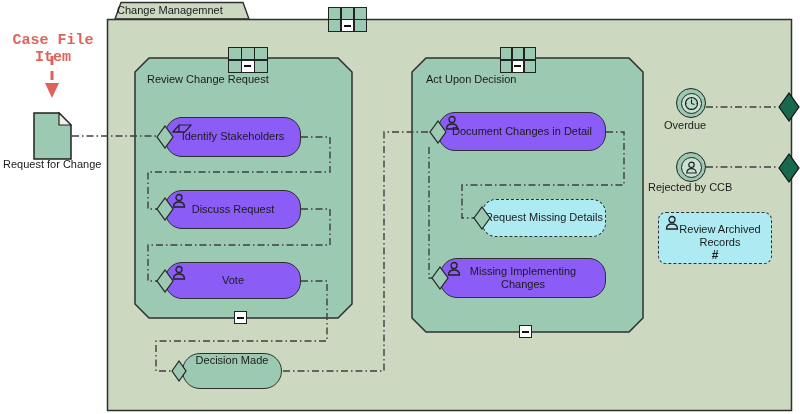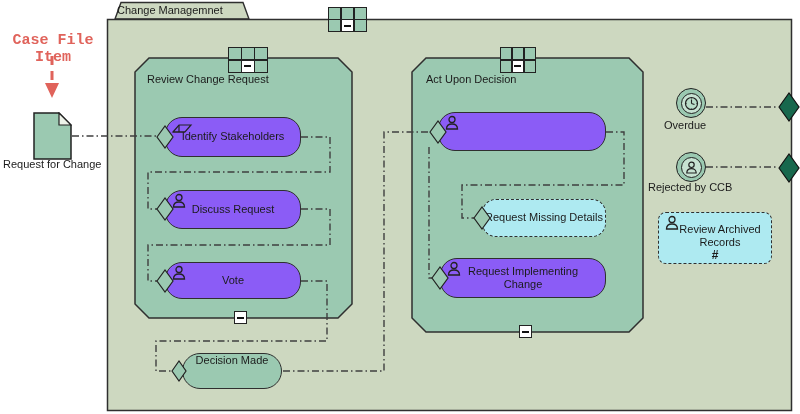--- a/index.html
+++ b/index.html
@@ -123,32 +123,33 @@
       <i></i>
     </div>
 
   <div class="task" style="left:438px;top:112px;width:168px;height:39px;">
     <span class="task-icon">
       <svg width="16" height="16">
           <circle cx="8" cy="4.5" r="3" fill="none" stroke="#222" stroke-width="1.3"></circle>
       <path d="M2.5,14 C2.5,10.5 5,9 8,9 C11,9 13.5,10.5 13.5,14 Z" fill="none" stroke="#222" stroke-width="1.3"></path>
         </svg>
     </span>
+    <span>Document Changes in Detail</span>
   </div>
   <div class="task cyan" style="left:482px;top:199px;width:124px;height:38px;border-radius:14px;padding:0 2px;">
     <span>Request Missing Details</span>
   </div>
   <div class="task" style="left:440px;top:258px;width:166px;height:40px;padding:0 16px;">
     <span class="task-icon">
       <svg width="16" height="16">
           <circle cx="8" cy="4.5" r="3" fill="none" stroke="#222" stroke-width="1.3"></circle>
       <path d="M2.5,14 C2.5,10.5 5,9 8,9 C11,9 13.5,10.5 13.5,14 Z" fill="none" stroke="#222" stroke-width="1.3"></path>
         </svg>
     </span>
-    <span>Request Implementing Change</span>
+    <span>Missing Implementing Changes</span>
   </div>
   <div class="collapse" style="left:519px;top:325px;">
       <i></i>
     </div>
 
   <div class="milestone" style="left:182px;top:353px;width:100px;height:36px;">
     <span>Decision Made</span>
   </div>
 
   <div class="event" style="left:676px;top:88px;">

